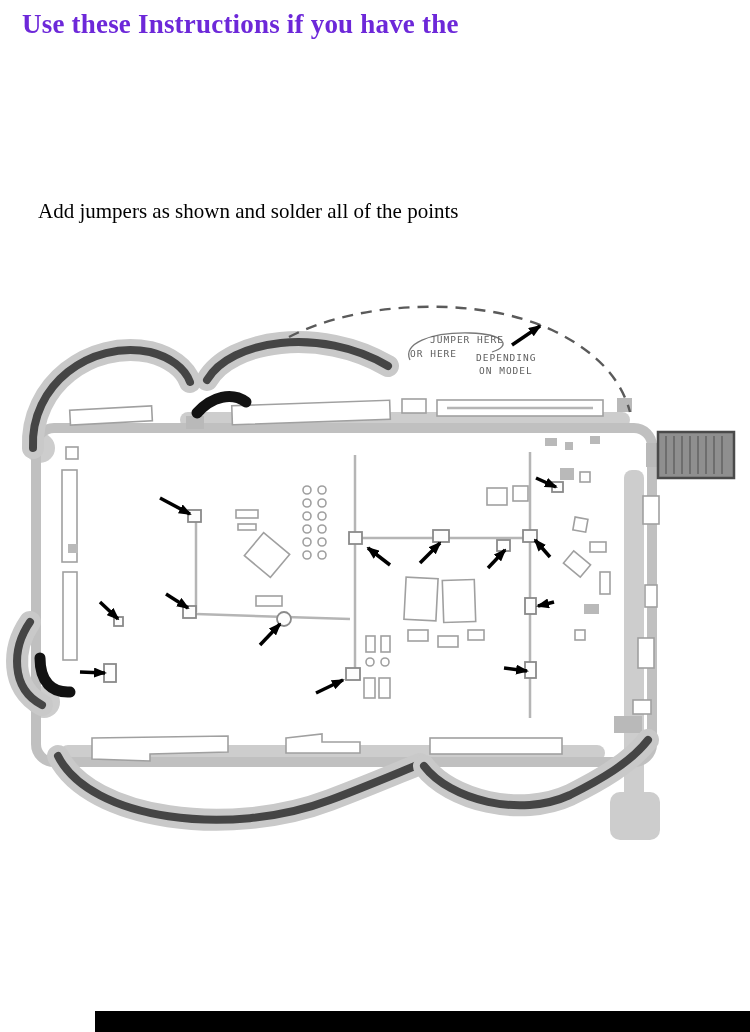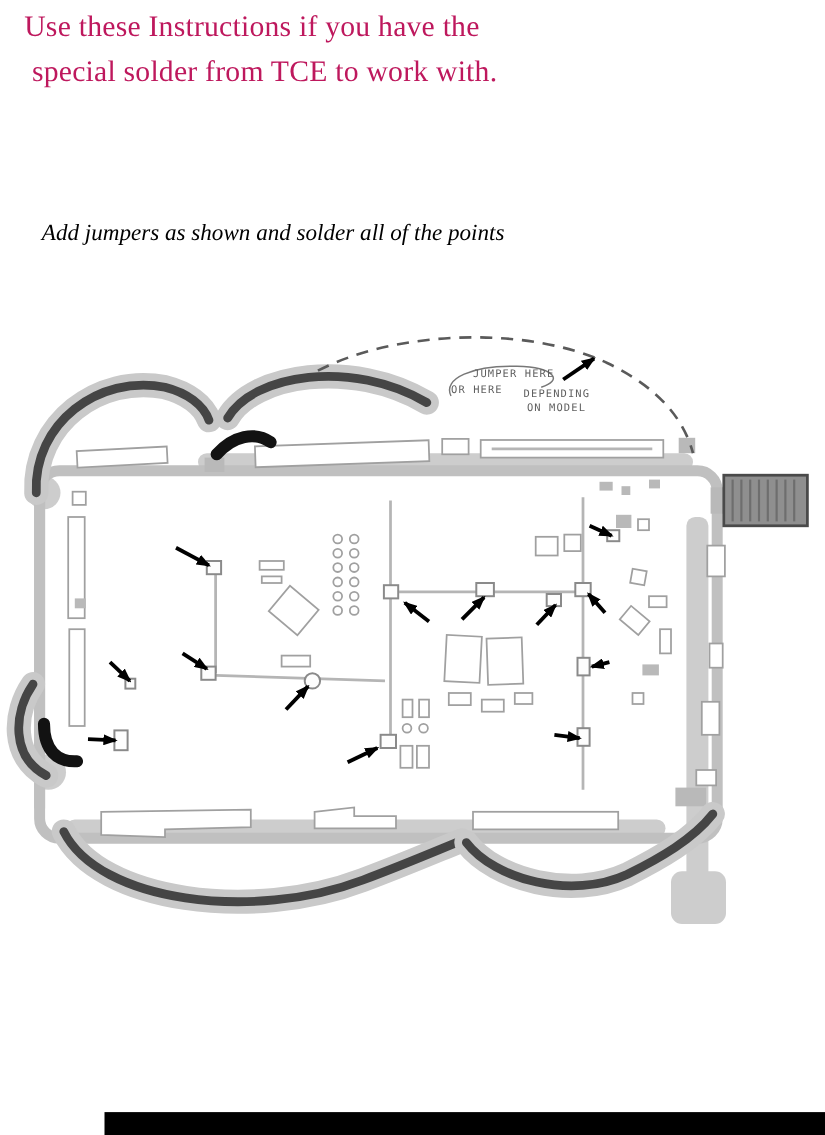--- a/index.html
+++ b/index.html
@@ -1,21 +1,21 @@
 <!DOCTYPE html>
 <html style="--jumper-wire: #454545; --scan-halo: #c9c9c9; --board-outline: #c0c0c0; --component: #a0a0a0; --arrow: #000000;"><head>
 <meta charset="utf-8">
 <style>
   html,body{margin:0;padding:0;background:#888;}
   .page{position:relative;width:750px;height:1032px;background:#ffffff;overflow:hidden;
         font-family:"Liberation Serif", serif;}
-  .heading{position:absolute;left:22px;top:4px;margin:0;font-size:27px;font-weight:normal;
-           line-height:41px;color:#be185d;letter-spacing:.2px;}
+  .heading{position:absolute;left:22px;top:4px;margin:0;font-size:27px;font-weight:bold;
+           line-height:41px;color:#6d28d9;letter-spacing:.2px;}
   .heading .l2{padding-left:7px;}
-  .body-text{position:absolute;left:38px;top:196px;margin:0;font-size:21px;line-height:30px;color:#000;font-style:italic;}
+  .body-text{position:absolute;left:38px;top:196px;margin:0;font-size:21px;line-height:30px;color:#000;}
   .body-text .l2{padding-left:9px;}
   svg.diagram{position:absolute;left:0;top:0;}
   .bottom-bar{position:absolute;left:95px;right:0;bottom:0;height:21px;background:#000;}
 
   .outline{fill:none;stroke:var(--board-outline,#c0c0c0);stroke-width:10;}
   .halo{fill:none;stroke:var(--scan-halo,#c9c9c9);stroke-width:22;stroke-linecap:round;}
   .wire{fill:none;stroke:var(--jumper-wire,#454545);stroke-width:8;stroke-linecap:round;}
   .wireblack{fill:none;stroke:#121212;stroke-width:11;stroke-linecap:round;}
   .comp{fill:#ffffff;stroke:var(--component,#a0a0a0);stroke-width:1.6;}
   .compfill{fill:#b9b9b9;stroke:none;}
@@ -26,21 +26,21 @@
   .dashed{fill:none;stroke:#5a5a5a;stroke-width:2.4;stroke-dasharray:11 8;}
   .scribble{fill:none;stroke:#777;stroke-width:1.3;}
   .hand{font-family:"DejaVu Sans Mono", monospace;font-size:9.5px;fill:#5f5f5f;letter-spacing:1px;}
   .graysoft{fill:#cdcdcd;stroke:none;}
 </style>
 </head>
 <body>
 
 <div class="page">
 
-  <h1 class="heading"><span class="l1">Use these Instructions if you have the</span><br><span class="l2">special solder from TCE to work with.</span></h1>
+  <h1 class="heading"><span class="l1">Use these Instructions if you have the</span><br></h1>
 
   <p class="body-text"><span class="l1">Add jumpers as shown and solder all of the points</span><br></p>
 
   <svg class="diagram" width="750" height="1032" viewBox="0 0 750 1032" xmlns="http://www.w3.org/2000/svg">
     <defs>
       <marker id="ah" markerWidth="13" markerHeight="10" refX="11" refY="5" orient="auto" markerUnits="userSpaceOnUse">
         <polygon points="0,0 13,5 0,10" fill="#000"></polygon>
       </marker>
     </defs>
 

